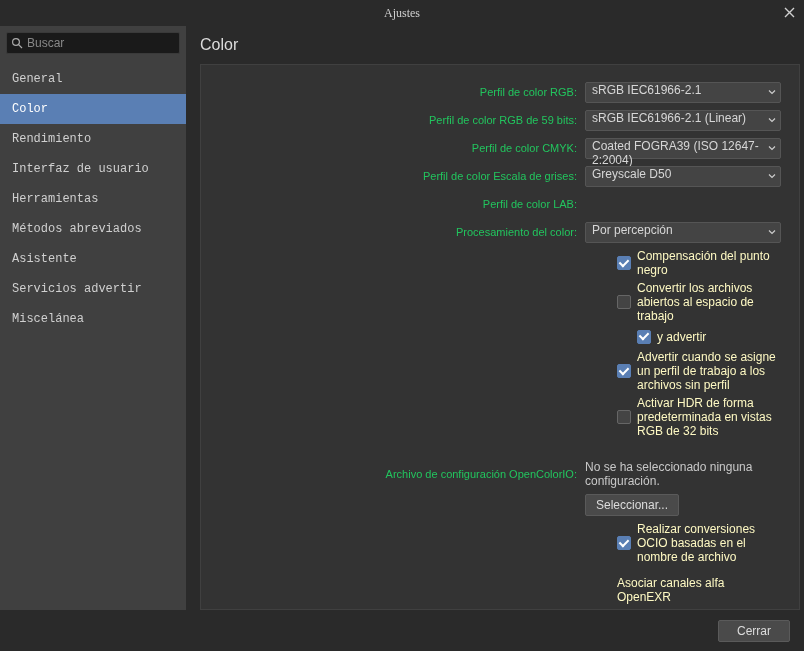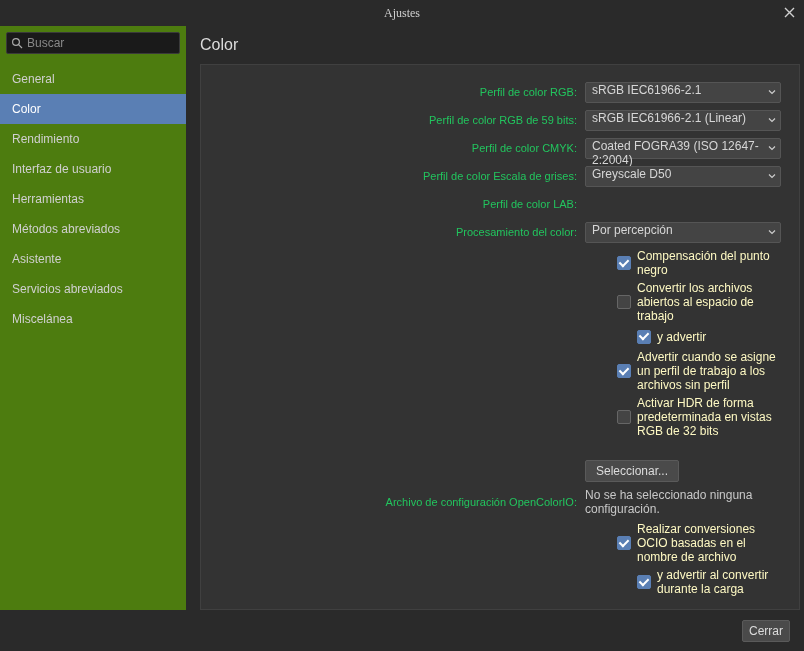--- a/index.html
+++ b/index.html
@@ -21,21 +21,21 @@
   .titlebar .title { color: #d0d0d0; font-size: 12px; font-family: Liberation Serif, serif; }
   .titlebar .close {
     position: absolute; right: 6px; top: 3px;
     width: 18px; height: 18px; color: #d0d0d0;
     display: flex; align-items: center; justify-content: center;
     cursor: pointer; font-size: 14px;
   }
   .body { display: flex; height: 584px; }
   .sidebar {
     width: 186px;
-    background: #4d7c0f;
+    background: #404040;
     display: flex; flex-direction: column;
     padding-top: 6px;
   }
   .search-wrap {
     margin: 0 6px 6px 6px;
     background: #1a1a1a;
     border: 1px solid #3a3a3a;
     border-radius: 2px;
     height: 22px;
     display: flex; align-items: center;
@@ -45,20 +45,21 @@
   .search-input {
     flex: 1; background: transparent; border: none; outline: none;
     color: #c8c8c8; font-size: 12px; margin-left: 4px;
   }
   .search-input::placeholder { color: #888; }
   .nav { margin-top: 4px; }
   .nav-item {
     padding: 8px 12px;
     color: #d0d0d0;
     cursor: pointer;
+    font-family: Liberation Mono, monospace;
   }
   .nav-item.selected {
     background: #5a7fb4;
     color: #ffffff;
   }
   .main {
     flex: 1;
     display: flex; flex-direction: column;
     padding: 10px 14px 0 14px;
   }
@@ -136,21 +137,21 @@
     color: #dcdcdc;
     padding: 3px 10px;
     font-size: 12px;
     cursor: pointer;
   }
   .footer {
     height: 41px;
     display: flex; align-items: center; justify-content: flex-end;
     padding: 0 14px;
   }
-  .footer .btn { padding: 3px 6px; text-align: center; }
+  .footer .btn { padding: 3px 18px; text-align: center; }
 </style>
 </head>
 <body>
 
 <div class="titlebar">
   <span class="title">Ajustes</span>
   <span class="close">
     <svg width="11" height="11" viewBox="0 0 11 11">
         <path d="M1 1 L10 10 M10 1 L1 10" stroke="#d0d0d0" stroke-width="1.4"></path>
       </svg>
@@ -167,21 +168,21 @@
       <input class="search-input" placeholder="Buscar" style="">
     </div>
     <div class="nav">
       <div class="nav-item">General</div>
       <div class="nav-item selected">Color</div>
       <div class="nav-item">Rendimiento</div>
       <div class="nav-item">Interfaz de usuario</div>
       <div class="nav-item">Herramientas</div>
       <div class="nav-item">Métodos abreviados</div>
       <div class="nav-item">Asistente</div>
-      <div class="nav-item">Servicios abreviados</div>
+      <div class="nav-item">Servicios advertir</div>
       <div class="nav-item">Miscelánea</div>
     </div>
   </div>
 
   <div class="main">
     <div class="section-title">Color</div>
     <div class="panel">
 
       <div class="form-row">
         <label>Perfil de color RGB:</label>
@@ -264,39 +265,35 @@
         <span class="check-label">Advertir cuando se asigne un perfil de trabajo a los archivos sin perfil</span>
       </div>
       <div class="check-row">
         <span class="checkbox"></span>
         <span class="check-label">Activar HDR de forma predeterminada en vistas RGB de 32 bits</span>
       </div>
 
       <div class="spacer"></div>
 
       <div class="form-row">
+        <label>Archivo de configuración OpenColorIO:</label>
+        <div class="value-col">
+          <span>No se ha seleccionado ninguna configuración.</span>
+        </div>
+      </div>
+      <div class="form-row">
         <label></label>
         <div class="value-col">
           <button class="btn">Seleccionar...</button>
-        </div>
-      </div>
-      <div class="form-row">
-        <label>Archivo de configuración OpenColorIO:</label>
-        <div class="value-col">
-          <span>No se ha seleccionado ninguna configuración.</span>
         </div>
       </div>
 
       <div class="check-row">
         <span class="checkbox checked"></span>
         <span class="check-label">Realizar conversiones OCIO basadas en el nombre de archivo</span>
-      </div>
-      <div class="check-row indent">
-        <span class="checkbox checked"></span>
-        <span class="check-label">y advertir al convertir durante la carga</span>
       </div>
 
       <div style="height:8px"></div>
 
       <div class="check-row">
 
         <span class="check-label">Asociar canales alfa OpenEXR</span>
       </div>
 
     </div>

